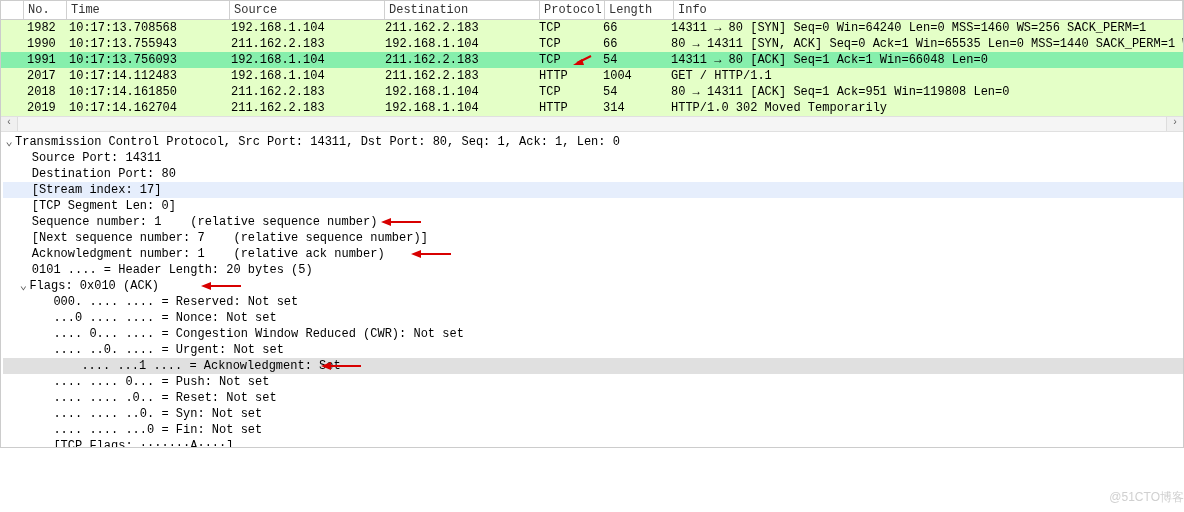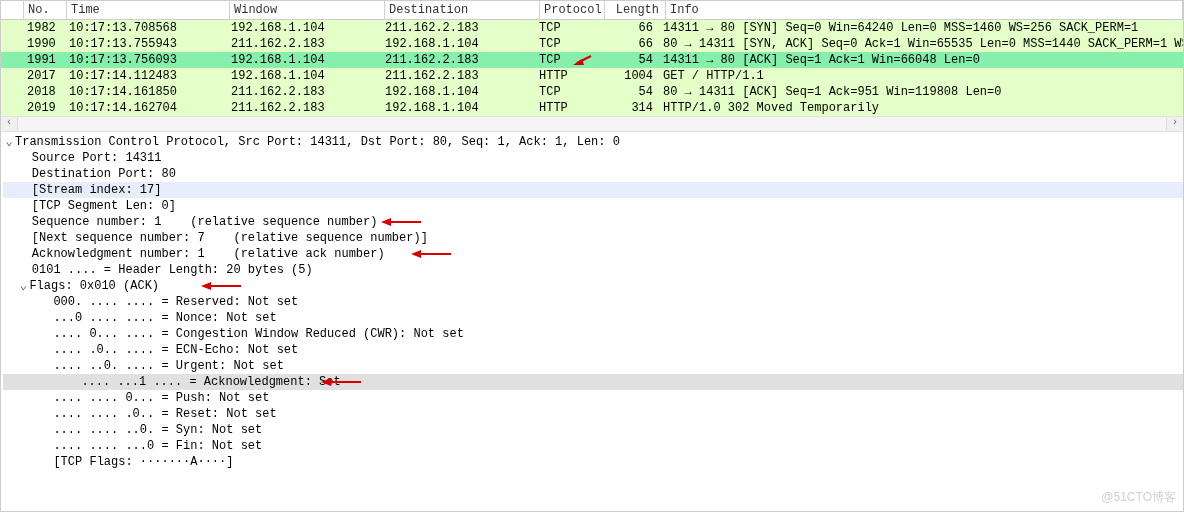--- a/index.html
+++ b/index.html
@@ -1,55 +1,55 @@
 <!DOCTYPE html>
 <html><head>
 <meta charset="utf-8">
 <style>
   html,body{margin:0;padding:0;font-family:"Consolas","Courier New",monospace;font-size:12px;color:#000;background:#fff;overflow:hidden}
-  .wrap{width:1184px;height:512px;display:flex;flex-direction:column;border:1px solid #ccc;box-sizing:border-box}
+  .wrap{width:1184px;height:448px;display:flex;flex-direction:column;border:1px solid #ccc;box-sizing:border-box}
   .pkt-table{flex:0 0 auto;overflow-x:auto}
   .hdr{display:flex;background:#fff;border-bottom:1px solid #ccc;height:18px;line-height:18px}
   .hdr div{border-right:1px solid #d0d0d0;padding-left:4px;color:#333}
   .rows{}
   .row{display:flex;height:16px;line-height:16px;white-space:nowrap}
   .row.green{background:#e4ffc7}
   .row.sel{background:#86efac}
   .row div{padding-left:4px}
   .c-tree{width:18px;flex:0 0 18px;position:relative}
   .c-no{width:38px;flex:0 0 38px}
   .c-time{width:158px;flex:0 0 158px}
   .c-src{width:150px;flex:0 0 150px}
   .c-dst{width:150px;flex:0 0 150px}
   .c-proto{width:60px;flex:0 0 60px}
-  .c-len{width:50px;flex:0 0 50px;text-align:right;padding-right:6px}
+  .c-len{width:50px;flex:0 0 50px;text-align:left;padding-right:14px}
   .c-info{flex:1 1 auto}
   .scroll{height:14px;background:#f5f5f5;border-top:1px solid #e0e0e0;border-bottom:1px solid #e0e0e0;position:relative}
   .scroll .lbtn,.scroll .rbtn{position:absolute;top:0;width:16px;height:14px;background:#f0f0f0;text-align:center;font-size:10px;color:#666}
   .scroll .lbtn{left:0;border-right:1px solid #ddd}
   .scroll .rbtn{right:0;border-left:1px solid #ddd}
   .detail{flex:1 1 auto;overflow:auto;padding:2px 0 2px 2px}
   .ln{height:16px;line-height:16px;white-space:pre}
   .ln.hl{background:#e6eefc}
   .ln.selrow{background:#e0e0e0}
   .twisty{display:inline-block;width:12px;text-align:center;color:#555}
   .arrow{position:relative}
   .arrow svg{position:absolute;top:1px}
-  .watermark{position:fixed;right:8px;bottom:6px;color:#d0d0d0;font-family:Arial,sans-serif;font-size:12px}
+  .watermark{position:fixed;right:0;bottom:6px;color:#d0d0d0;font-family:Arial,sans-serif;font-size:12px}
 </style>
 </head>
 <body>
 <div class="wrap">
 
   <div class="pkt-table" style="position: relative;">
     <div class="hdr">
       <div class="c-tree"></div>
       <div class="c-no">No.</div>
       <div class="c-time">Time</div>
-      <div class="c-src">Window</div>
+      <div class="c-src">Source</div>
       <div class="c-dst">Destination</div>
       <div class="c-proto">Protocol</div>
       <div class="c-len">Length</div>
       <div class="c-info">Info</div>
     </div>
     <div class="rows" id="rows">
         <div class="row green">
           <div class="c-tree"></div>
           <div class="c-no">1982</div>
           <div class="c-time">10:17:13.708568</div>
@@ -137,21 +137,20 @@
         </svg></div>
     <div class="ln">    <span>0101 .... = Header Length: 20 bytes (5)</span></div>
     <div class="ln arrow">  <span class="twisty">⌄</span><span>Flags: 0x010 (ACK)</span><svg width="40" height="14" style="left:198px">
           <line x1="40" y1="7" x2="6" y2="7" stroke="#d80000" stroke-width="2"></line>
           <polygon points="0,7 10,3 10,11" fill="#d80000"></polygon>
         </svg></div>
     <div id="flags">
         <div class="ln">       000. .... .... = Reserved: Not set</div>
         <div class="ln">       ...0 .... .... = Nonce: Not set</div>
         <div class="ln">       .... 0... .... = Congestion Window Reduced (CWR): Not set</div>
-        <div class="ln">       .... .0.. .... = ECN-Echo: Not set</div>
         <div class="ln">       .... ..0. .... = Urgent: Not set</div>
         <div class="ln selrow arrow" style="position: relative; padding-left: 28px;">       .... ...1 .... = Acknowledgment: Set<svg width="40" height="14" style="left: 318px; position: absolute; top: 1px;">
             <line x1="40" y1="7" x2="6" y2="7" stroke="#d80000" stroke-width="2"></line>
             <polygon points="0,7 10,3 10,11" fill="#d80000"></polygon>
           </svg></div>
         <div class="ln">       .... .... 0... = Push: Not set</div>
         <div class="ln">       .... .... .0.. = Reset: Not set</div>
         <div class="ln">       .... .... ..0. = Syn: Not set</div>
         <div class="ln">       .... .... ...0 = Fin: Not set</div>
       </div>

